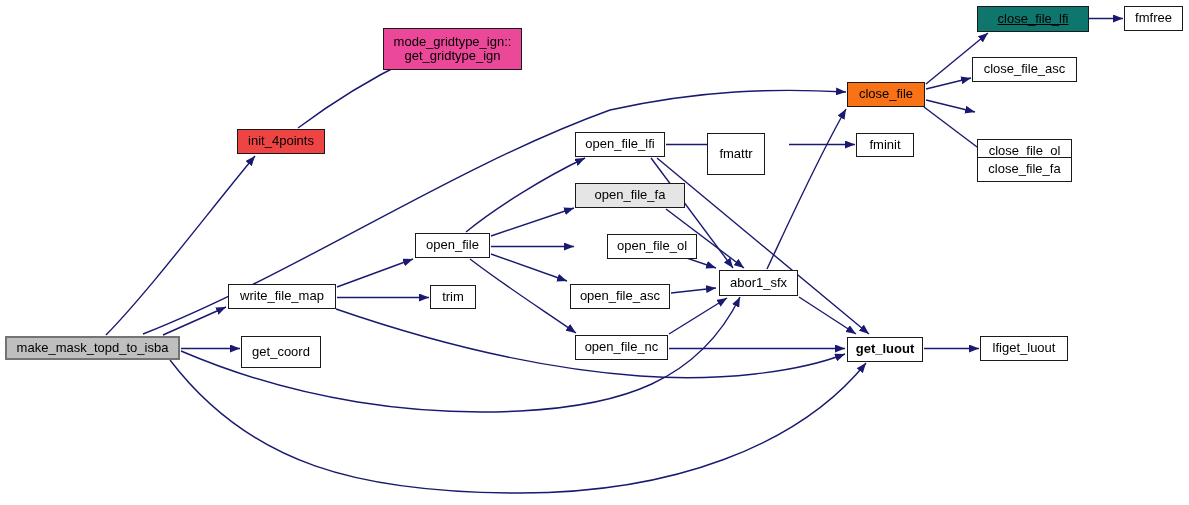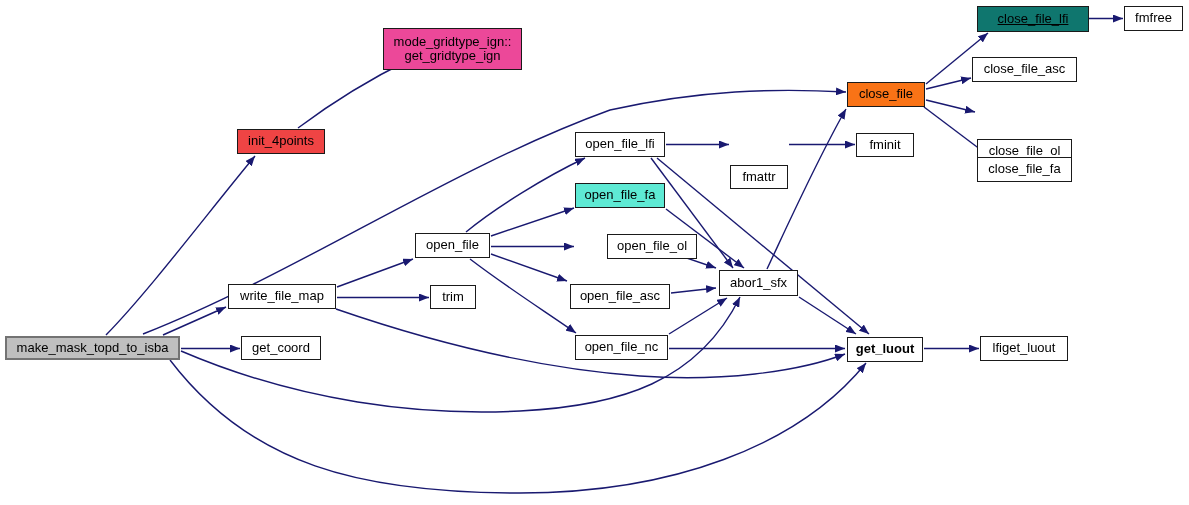--- a/index.html
+++ b/index.html
@@ -54,29 +54,29 @@
       <path d="M 924,107 L 989,156" class="edge" stroke="#191970" marker-end="url(#arrow)"></path>
       <path d="M 1073,18.5 L 1123,18.5" class="edge" stroke="#191970" marker-end="url(#arrow)"></path>
       <path d="M 924,348.5 L 979,348.5" class="edge" stroke="#191970" marker-end="url(#arrow)"></path>
     </svg>
   <div style="position:absolute;left:0;top:0;">
       <div class="node root" style="left: 5px; top: 336px; width: 175px; height: 24px; background: rgb(191, 191, 191);">make_mask_topd_to_isba</div>
       <div class="node" style="left: 237px; top: 129px; width: 88px; height: 25px; background: #ef4444;">init_4points</div>
       <div class="node" style="left: 383px; top: 15px; width: 139px; height: 42px; background: #ec4899; margin-top: 13px;">mode_gridtype_ign::
 get_gridtype_ign</div>
       <div class="node" style="left: 228px; top: 284px; width: 108px; height: 25px; background: rgb(255, 255, 255);">write_file_map</div>
-      <div class="node" style="left: 241px; top: 336px; width: 80px; height: 24px; background: rgb(255, 255, 255);">get_coord</div>
+      <div class="node" style="left: 241px; top: 336px; width: 80px; height: 32px; background: rgb(255, 255, 255);">get_coord</div>
       <div class="node" style="left: 415px; top: 233px; width: 75px; height: 25px; background: rgb(255, 255, 255);">open_file</div>
       <div class="node" style="left: 430px; top: 285px; width: 46px; height: 24px; background: rgb(255, 255, 255);">trim</div>
       <div class="node" style="left: 575px; top: 132px; width: 90px; height: 25px; background: rgb(255, 255, 255);">open_file_lfi</div>
-      <div class="node" style="left: 575px; top: 183px; width: 90px; height: 25px; background: #5eead4;">open_file_fa</div>
+      <div class="node" style="left: 575px; top: 183px; width: 110px; height: 25px; background: #e5e5e5;">open_file_fa</div>
       <div class="node" style="left: 575px; top: 234px; width: 90px; height: 25px; background: rgb(255, 255, 255); margin-left: 32px;">open_file_ol</div>
       <div class="node" style="left: 570px; top: 284px; width: 100px; height: 25px; background: rgb(255, 255, 255);">open_file_asc</div>
       <div class="node" style="left: 575px; top: 335px; width: 93px; height: 25px; background: rgb(255, 255, 255);">open_file_nc</div>
-      <div class="node" style="left: 730px; top: 133px; width: 58px; height: 24px; background: rgb(255, 255, 255); margin-top: 32px;">fmattr</div>
+      <div class="node" style="left: 707px; top: 133px; width: 58px; height: 42px; background: rgb(255, 255, 255);">fmattr</div>
       <div class="node" style="left: 719px; top: 270px; width: 79px; height: 26px; background: rgb(255, 255, 255);">abor1_sfx</div>
       <div class="node" style="left: 847px; top: 82px; width: 78px; height: 25px; background: #f97316;">close_file</div>
       <div class="node" style="left: 856px; top: 133px; width: 58px; height: 24px; background: rgb(255, 255, 255);">fminit</div>
       <div class="node" style="left: 847px; top: 337px; width: 76px; height: 25px; background: rgb(255, 255, 255); font-weight: bold;">get_luout</div>
       <div class="node" style="left: 977px; top: 6px; width: 112px; height: 26px; background: #0f766e; text-decoration: underline;">close_file_lfi</div>
       <div class="node" style="left: 1124px; top: 6px; width: 59px; height: 25px; background: rgb(255, 255, 255); text-align: right;">fmfree</div>
       <div class="node" style="left: 972px; top: 57px; width: 105px; height: 25px; background: rgb(255, 255, 255);">close_file_asc</div>
       <div class="node" style="left: 977px; top: 108px; width: 95px; height: 25px; background: rgb(255, 255, 255); margin-top: 31px;">close_file_ol</div>
       <div class="node" style="left: 977px; top: 157px; width: 95px; height: 25px; background: rgb(255, 255, 255);">close_file_fa</div>
       <div class="node" style="left: 980px; top: 336px; width: 88px; height: 25px; background: rgb(255, 255, 255);">lfiget_luout</div>

